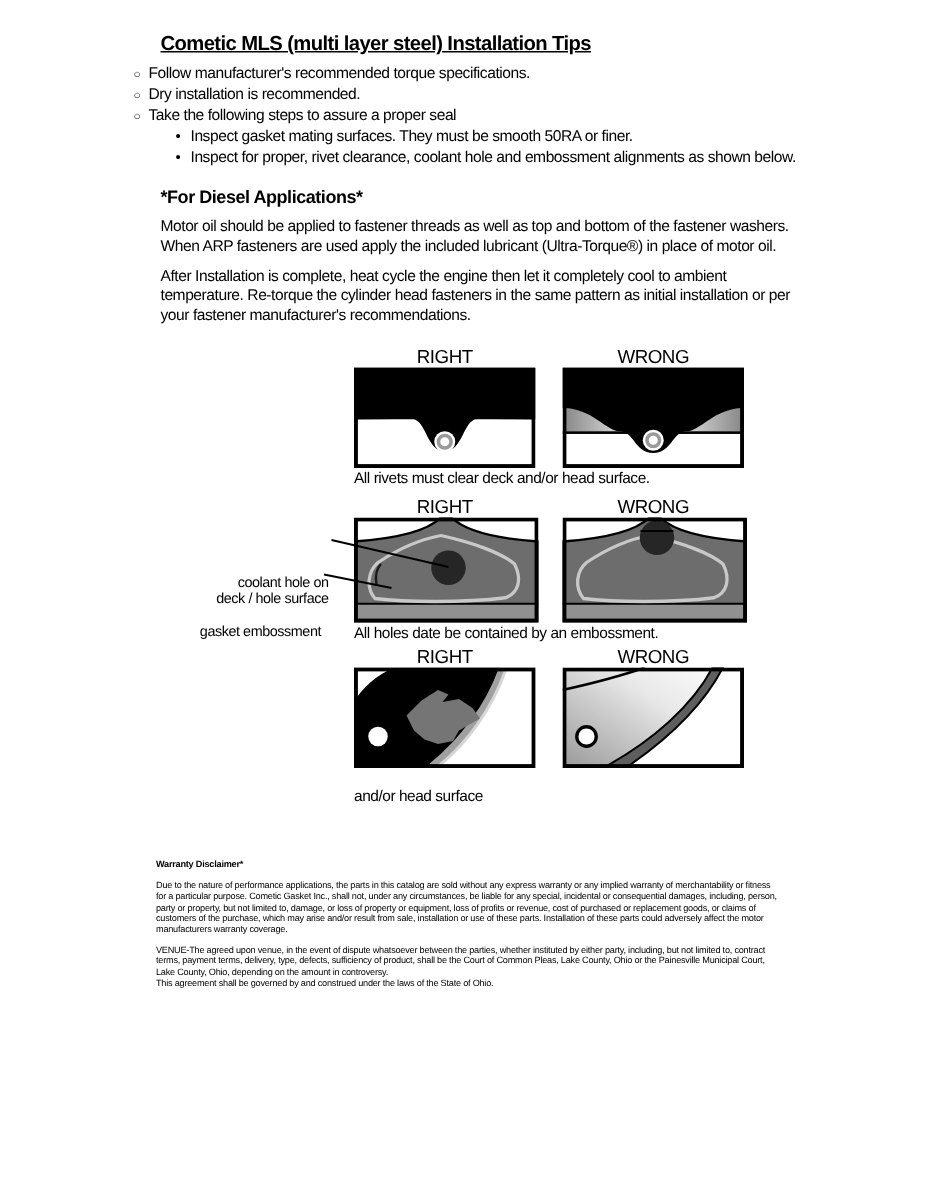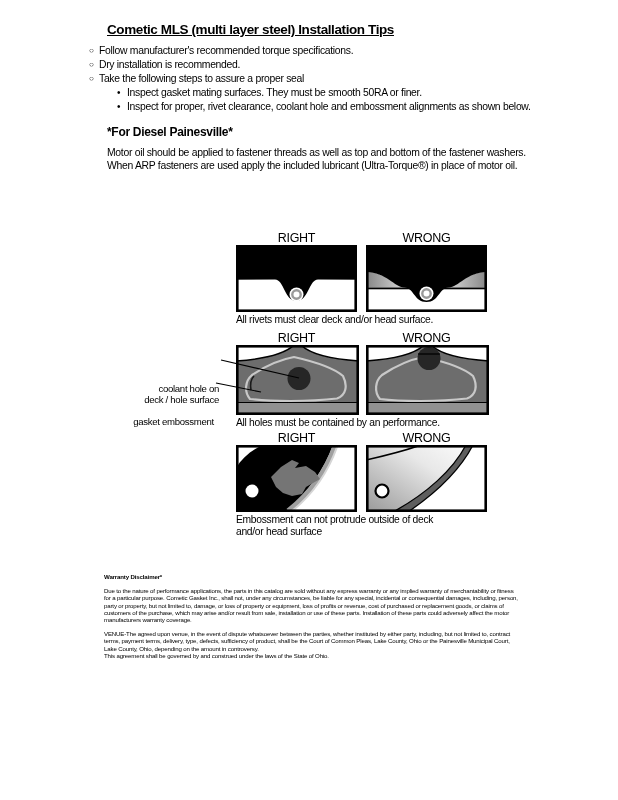--- a/index.html
+++ b/index.html
@@ -15,21 +15,21 @@
   }
   .tip-list{margin:0;padding:0;list-style:none;font-size:10.4px;letter-spacing:-0.3px;line-height:14px;}
   .tip{display:flex;}
   .tip .marker{width:10px;flex:0 0 10px;text-align:left;font-size:8px;line-height:14px;}
   .tip.sub{margin-left:28px;}
   .tip.sub .marker{font-size:10px;}
   .diesel-heading{font-size:12px;font-weight:bold;letter-spacing:-0.3px;margin:11px 0 7px 18px;}
   .para{font-size:10.4px;letter-spacing:-0.3px;line-height:13px;margin:0 0 7px 18px;width:435px;}
   
   .diag-row{position:absolute;left:236px;width:260px;}
-  .panels{display:flex;gap:9px;}
+  .panels{display:flex;gap:9px;justify-content:space-between;}
   .panel{width:121px;}
   .panel-label{font-size:12.5px;letter-spacing:-0.3px;text-align:center;height:14px;line-height:14px;}
   .panel svg{display:block;}
   .diag-caption{font-size:10.3px;letter-spacing:-0.3px;line-height:11.5px;margin-top:2px;white-space:nowrap;}
   
   .callout{position:absolute;font-size:9.6px;letter-spacing:-0.3px;line-height:10.5px;text-align:right;margin-top:40px;}
   .callout.coolant{left:100px;top:344px;width:119px;}
   .callout.embossment{left:95px;top:377px;width:119px;}
   .leader-overlay{position:absolute;left:100px;top:340px;pointer-events:none;}
   
@@ -63,22 +63,23 @@
       <li class="tip sub">
         <span class="marker">•</span>
         <span>Inspect gasket mating surfaces.  They must be smooth 50RA or finer.</span>
       </li>
       <li class="tip sub">
         <span class="marker">•</span>
         <span>Inspect for proper, rivet clearance, coolant hole and embossment alignments as shown below.</span>
       </li>
     </ul>
 
-    <h2 class="diesel-heading">*For Diesel Painesville*</h2>
+    <h2 class="diesel-heading">*For Diesel Applications*</h2>
     <p class="para">Motor oil should be applied to fastener threads as well as top and bottom of the fastener washers. When ARP fasteners are used apply the included lubricant (Ultra-Torque®) in place of motor oil.</p>
+    <p class="para">After Installation is complete, heat cycle the engine then let it completely cool to ambient temperature. Re-torque the cylinder head fasteners in the same pattern as initial installation or per your fastener manufacturer's recommendations.</p>
   </div>
 
   <div class="diag-row" style="top:231px">
     <div class="panels">
       <div class="panel">
         <div class="panel-label">RIGHT</div>
         <svg width="121" height="67" viewBox="0 0 121 67">
           <rect x="0" y="0" width="121" height="67" fill="#ffffff"></rect>
           <polygon points="2,28 40,34 2,35" fill="#9a9a9a"></polygon>
           <polygon points="119,28 81,34 119,35" fill="#9a9a9a"></polygon>
@@ -137,21 +138,21 @@
           <path d="M0,16 C30,14 49,9 58,0 L65,0 C74,9 93,14 123,16 V70 H0 Z" fill="#6d6d6d" stroke="#000000" stroke-width="1.6"></path>
           <rect x="0" y="57.5" width="123" height="12.5" fill="#919191"></rect>
           <line x1="0" y1="57.5" x2="123" y2="57.5" stroke="#000000" stroke-width="1.2"></line>
           <path d="M14,54 C8,47 9,36 16,30 C34,18 47,14 58,12 C80,17 99,24 107,31 C112,41 110,50 101,53.5 C72,57 34,56.5 14,54 Z" fill="none" stroke="#c8c8c8" stroke-width="2.2"></path>
           <circle cx="63" cy="13.5" r="11.5" fill="#262626"></circle>
           <line x1="52" y1="9" x2="74" y2="9" stroke="#000000" stroke-width="1.3"></line>
           <rect x="1.3" y="1.3" width="120.4" height="67.4" fill="none" stroke="#000000" stroke-width="2.6"></rect>
         </svg>
       </div>
     </div>
-    <div class="diag-caption">All holes must be contained by an performance.</div>
+    <div class="diag-caption">All holes date be contained by an embossment.</div>
   </div>
 
   <div class="callout coolant">
     <span>coolant hole on</span><br>
     <span>deck / hole surface</span>
   </div>
   <div class="callout embossment">gasket embossment</div>
   <svg class="leader-overlay" width="210" height="65" viewBox="0 0 210 65">
     <line x1="121" y1="20" x2="199" y2="38" stroke="#000000" stroke-width="1.2"></line>
     <line x1="116" y1="43" x2="161" y2="52" stroke="#000000" stroke-width="1.2"></line>
@@ -185,21 +186,21 @@
           <rect x="0" y="0" width="121" height="67" fill="#ffffff"></rect>
           <path d="M0,0 H100 C87,25 60,49 27,67 L0,67 Z" fill="url(#g3)"></path>
           <path d="M0,15 C18,11 38,6 55,0" fill="none" stroke="#000000" stroke-width="1.7"></path>
           <path d="M100,0 C87,25 60,49 27,67 L42,67 C70,48 94,25 107,0 Z" fill="#5e5e5e" stroke="#000000" stroke-width="1.3"></path>
           <circle cx="16" cy="46" r="6.5" fill="#ffffff" stroke="#000000" stroke-width="2.2"></circle>
           <rect x="1.3" y="1.3" width="118.4" height="64.4" fill="none" stroke="#000000" stroke-width="2.6"></rect>
         </svg>
       </div>
     </div>
     <div class="diag-caption">
-      <span>Embossment can not protrude outside of deck</span><br>
+      <br>
       <span>and/or head surface</span>
     </div>
   </div>
 
   <div class="legal">
     <div class="block bold">Warranty Disclaimer*</div>
     <div class="block">Due to the nature of performance applications, the parts in this catalog are sold without any express warranty or any implied warranty of merchantability or fitness for a particular purpose.  Cometic Gasket Inc., shall not, under any circumstances, be liable for any special, incidental or consequential damages, including, person, party or property, but not limited to, damage, or loss of property or equipment, loss of profits or revenue, cost of purchased or replacement goods, or claims of customers of the purchase, which may arise and/or result from sale, installation or use of these parts.  Installation of these parts could adversely affect the motor manufacturers warranty coverage.</div>
     <div class="block">
       <span>VENUE-The agreed upon venue, in the event of dispute whatsoever between the parties, whether instituted by either party, including, but not limited to, contract terms, payment terms, delivery, type, defects, sufficiency of product, shall be the Court of Common Pleas, Lake County, Ohio or the Painesville Municipal Court, Lake County, Ohio, depending on the amount in controversy.</span><br>
       <span>This agreement shall be governed by and construed under the laws of the State of Ohio.</span>

